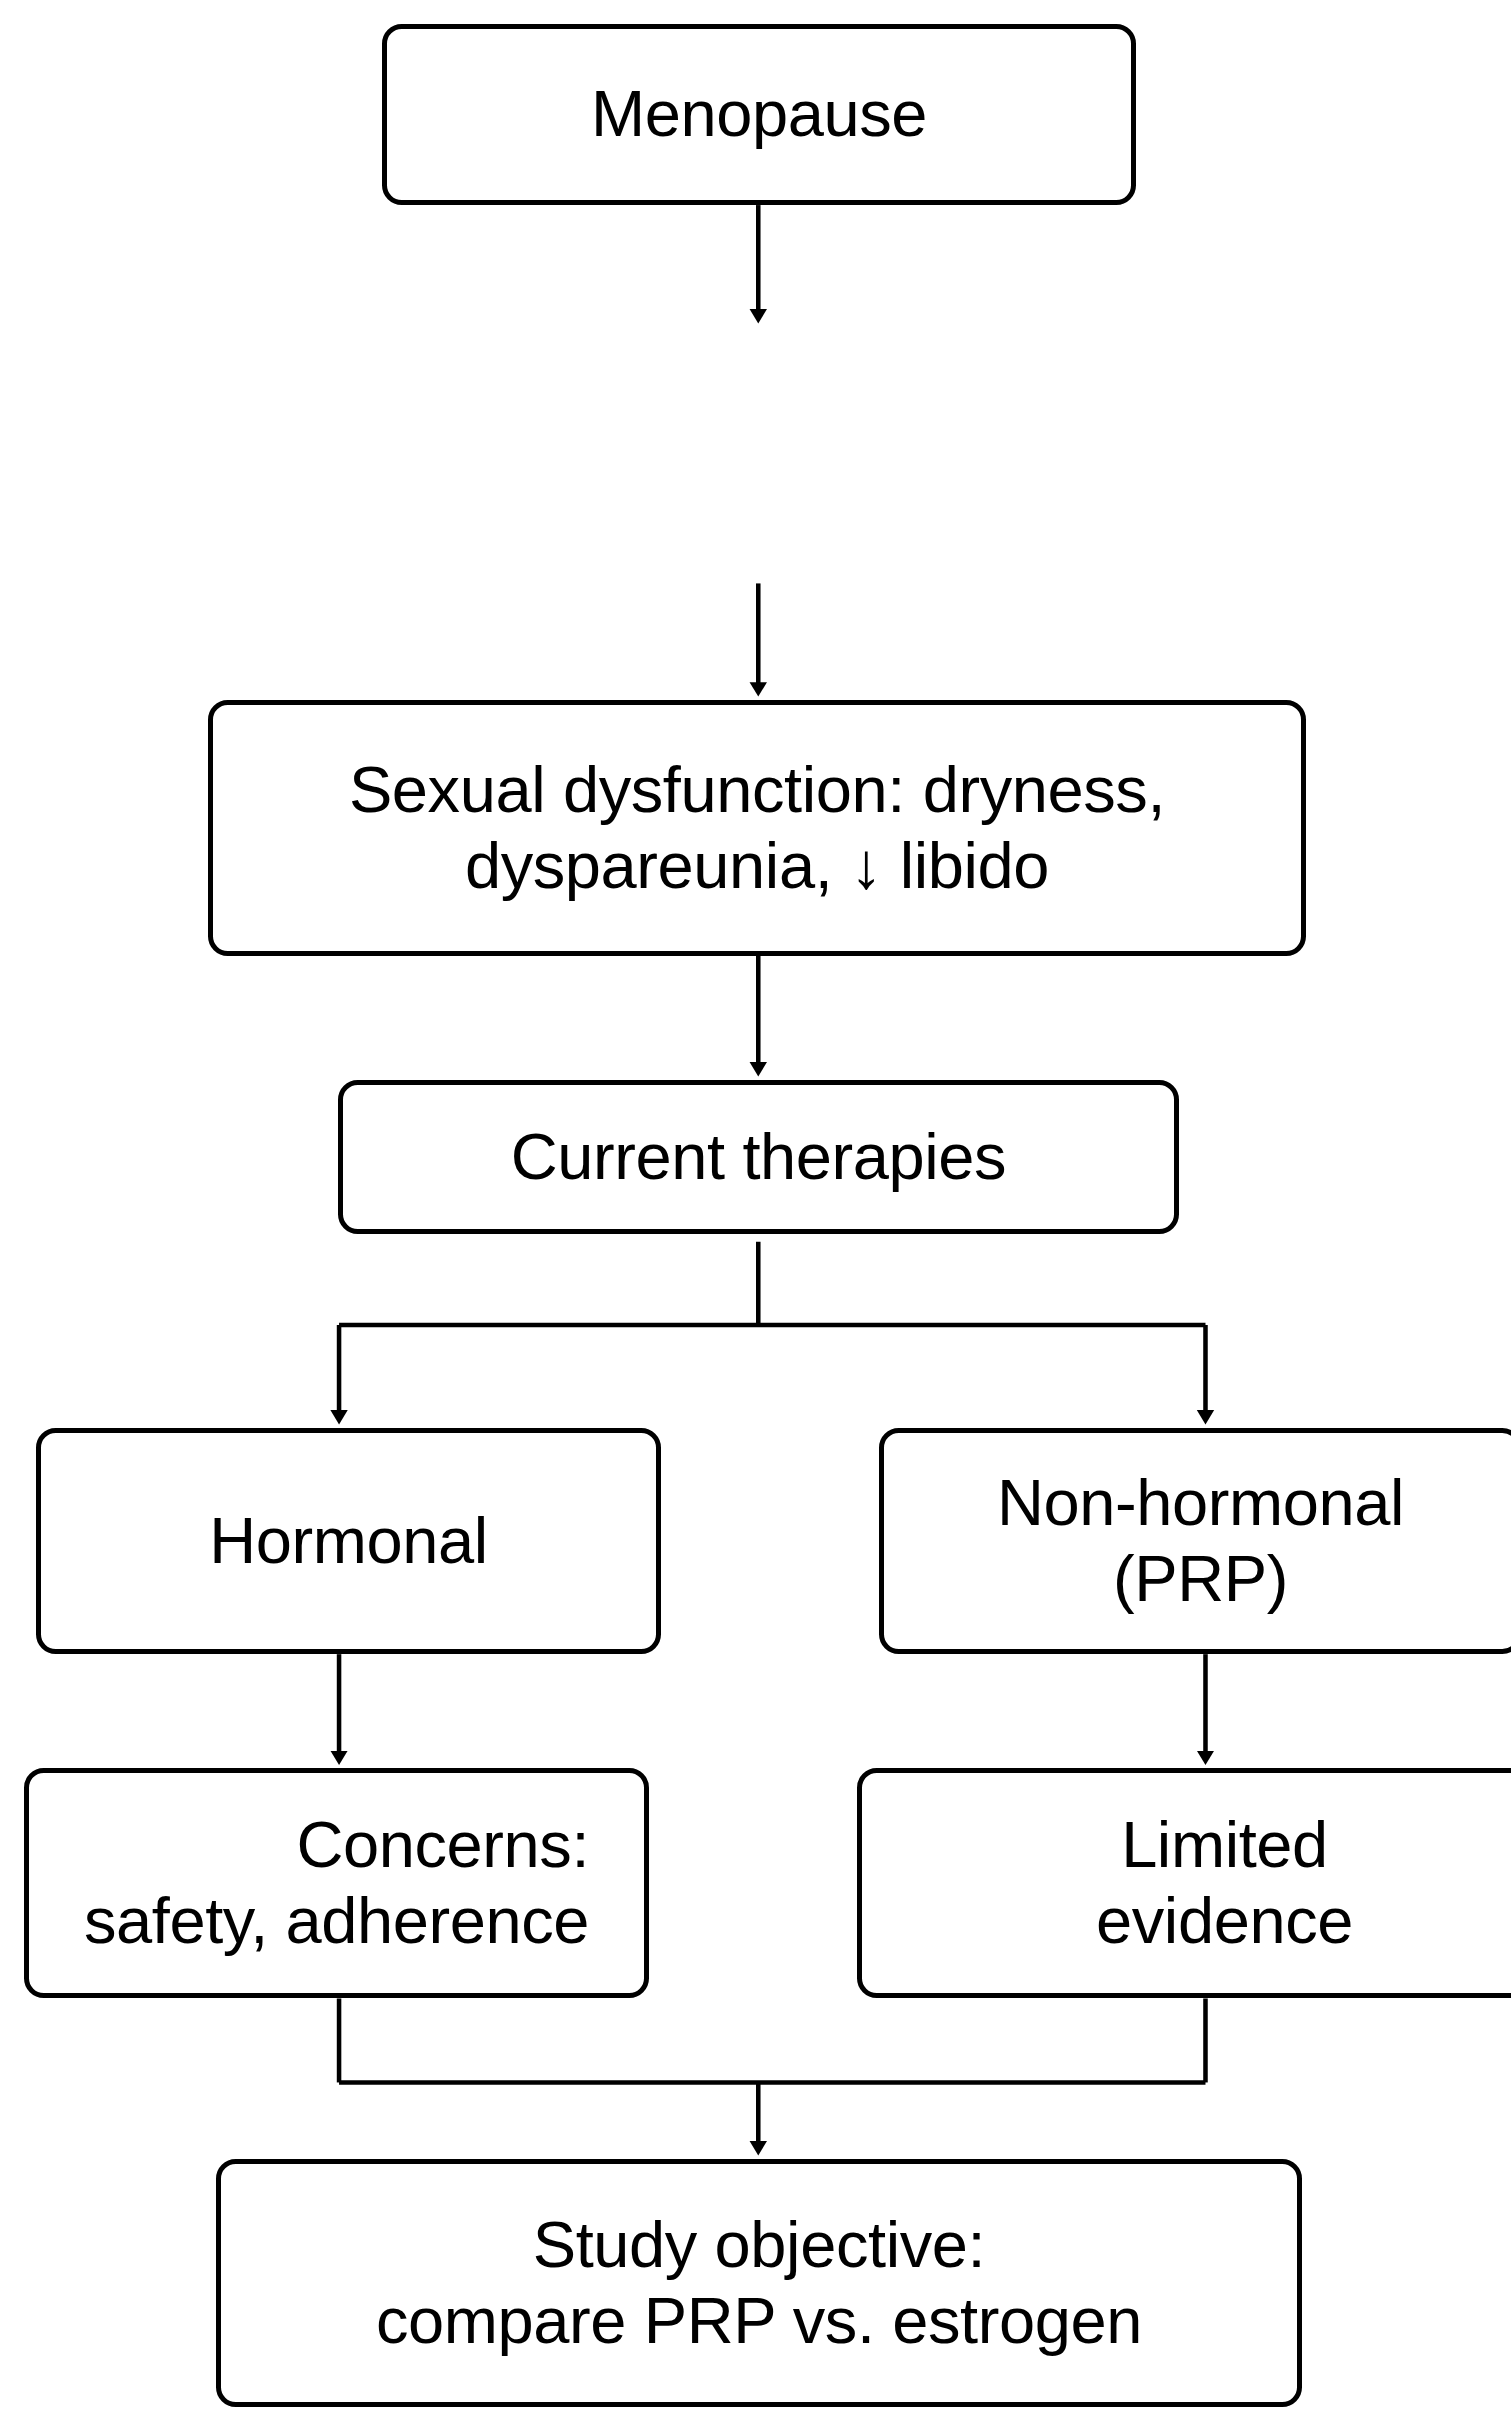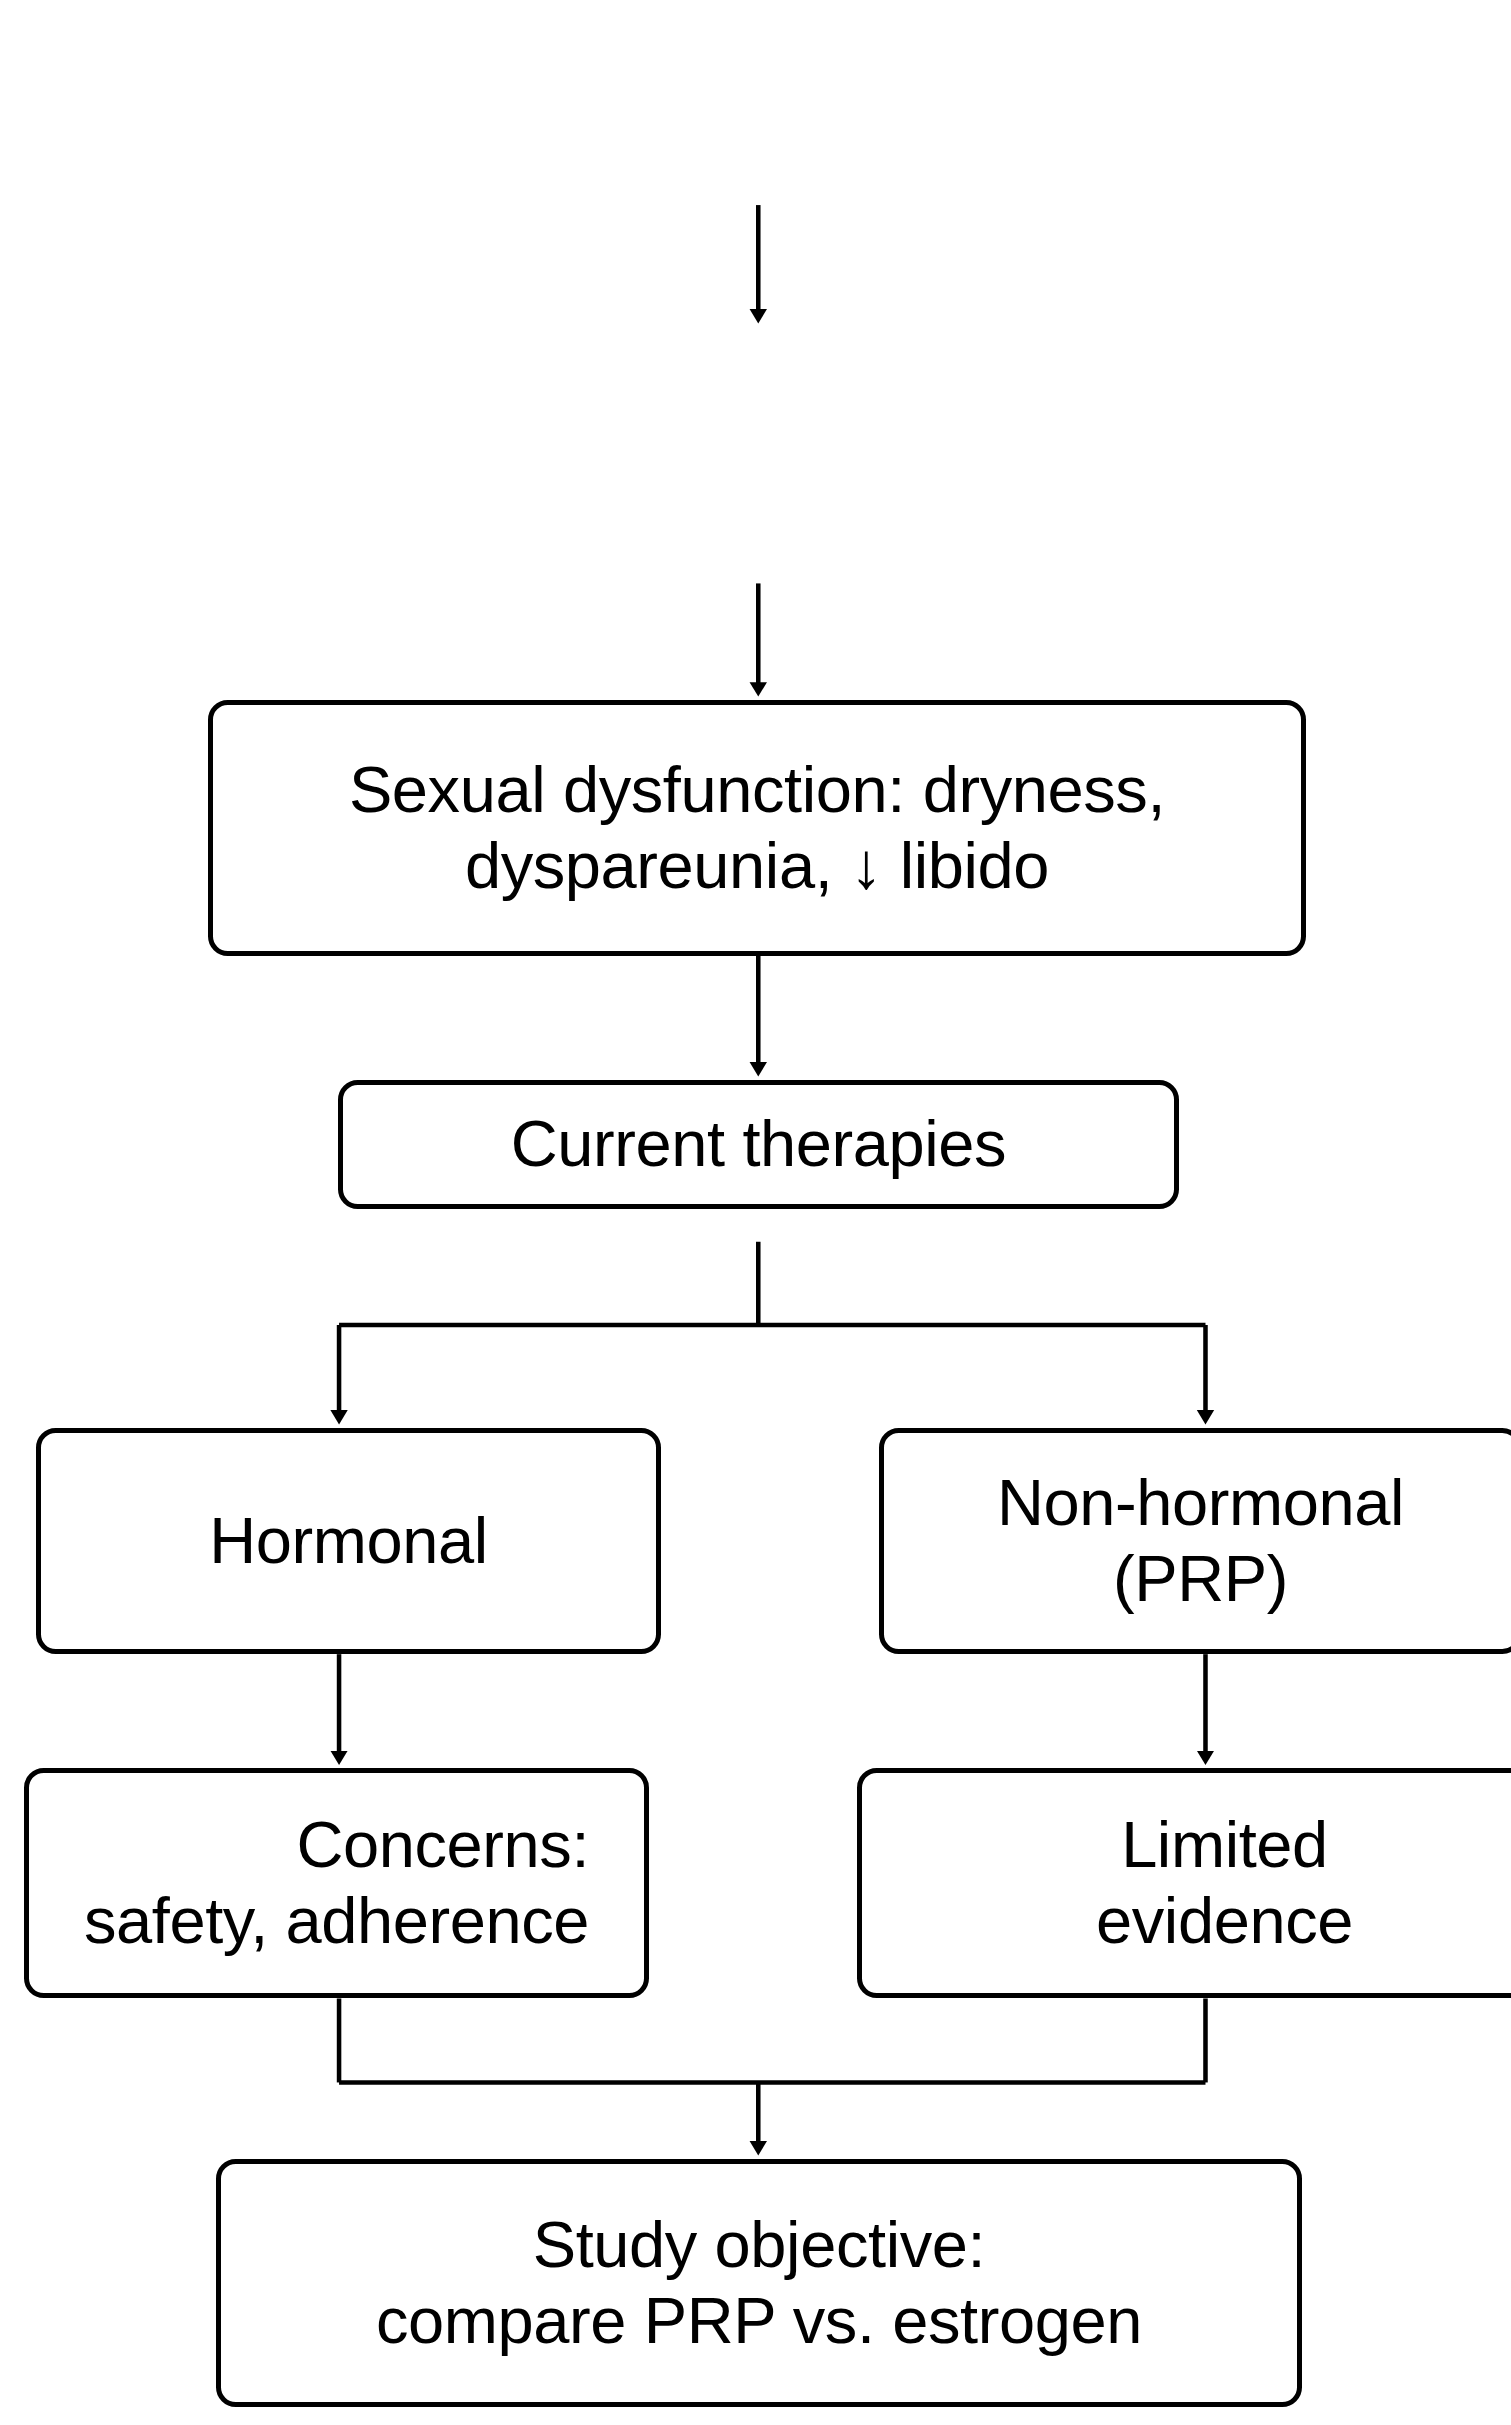--- a/index.html
+++ b/index.html
@@ -38,21 +38,21 @@
     font-family: "Liberation Sans", sans-serif;
     font-size: 65px;
     line-height: 1.17;
     letter-spacing: -0.4px;
     white-space: pre-line;
     padding: 3px 10.6px;
   }
   .node.n1 { left: 382px;  top: 24px;   width: 754px;  height: 181px; }
   .node.n2 { left: 216px;  top: 327px;  width: 1083px; height: 256px; }
   .node.n3 { left: 208px;  top: 700px;  width: 1098px; height: 256px; }
-  .node.n4 { left: 338px;  top: 1080px; width: 841px; height: 129px; }
+  .node.n4 { left: 338px;  top: 1080px; width: 841px; height: 154px; }
   .node.n5 { left: 36px;   top: 1428px; width: 625px;  height: 226px; }
   .node.n6 { left: 859px; top: 1428px; width: 643px;  height: 226px; margin-left: 20px; }
   .node.n7 { left: 24px;   top: 1768px; width: 625px;  height: 230px; text-align: right; }
   .node.n8 { left: 857px; top: 1768px; width: 735px;  height: 230px; }
   .node.n9 { left: 216px;  top: 2159px; width: 1086px; height: 248px; }
 </style>
 </head>
 <body>
 
 <div id="flow-root">
@@ -83,20 +83,21 @@
 
       <line x1="1593" y1="2186" x2="1593" y2="2315" marker-end="url(#ah)"></line>
 
       <line x1="448" y1="2641" x2="448" y2="2752"></line>
       <line x1="1593" y1="2641" x2="1593" y2="2752"></line>
       <line x1="448" y1="2752" x2="1593" y2="2752"></line>
       <line x1="1002" y1="2752" x2="1002" y2="2831" marker-end="url(#ah)"></line>
     </g>
   </svg>
 
+  <div class="node n1">Menopause</div>
 
 
   <div class="node n3">Sexual dysfunction: dryness,
 dyspareunia, ↓ libido</div>
 
   <div class="node n4">Current therapies</div>
 
   <div class="node n5">Hormonal</div>
 
   <div class="node n6">Non-hormonal

